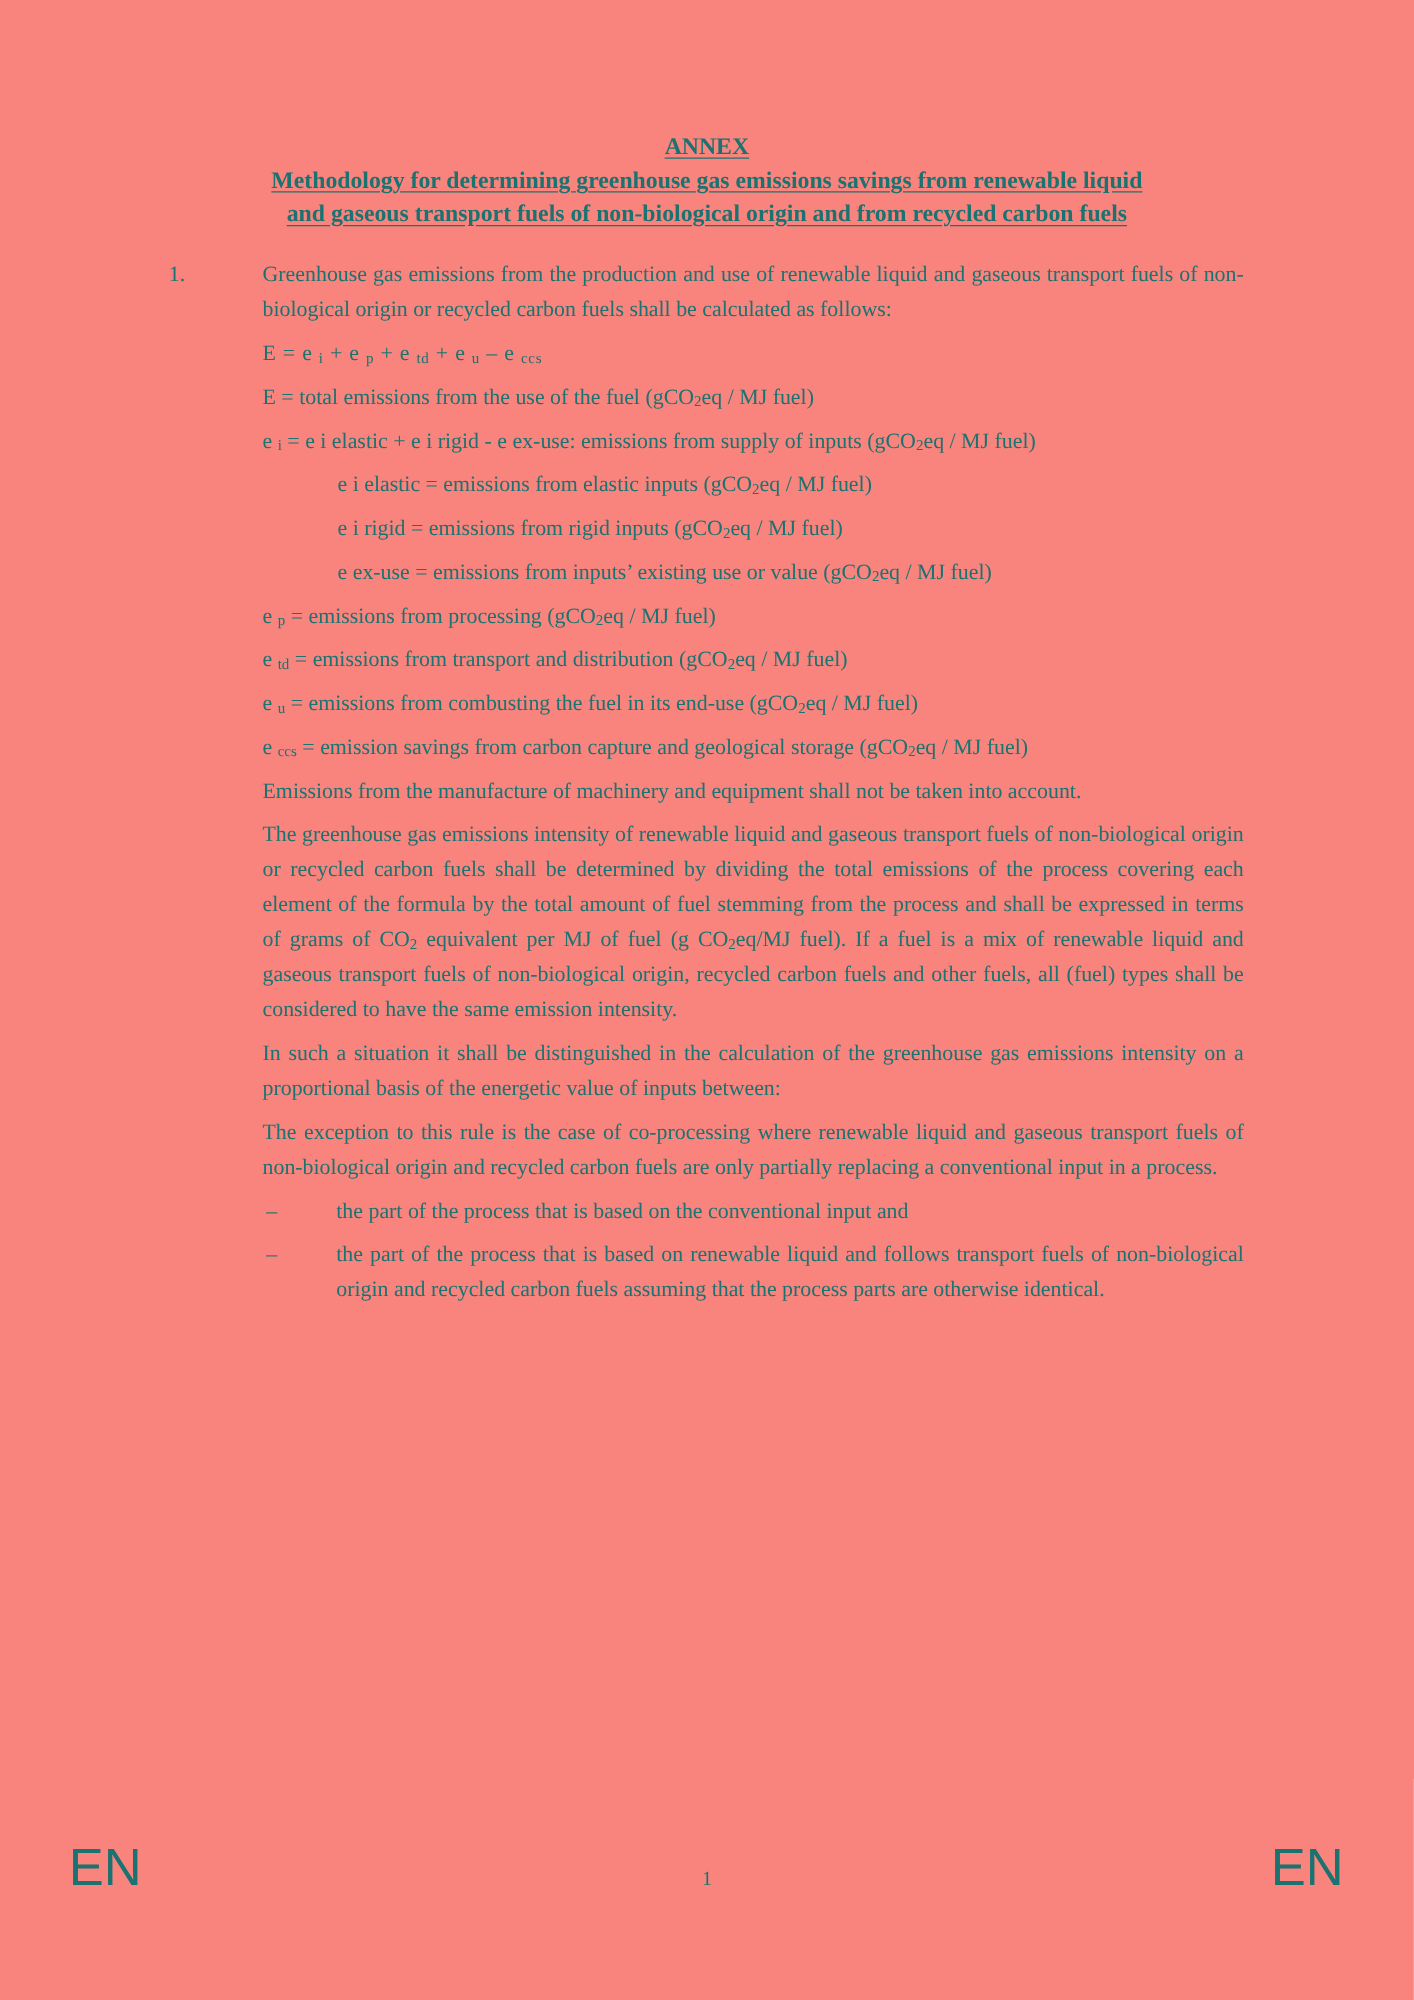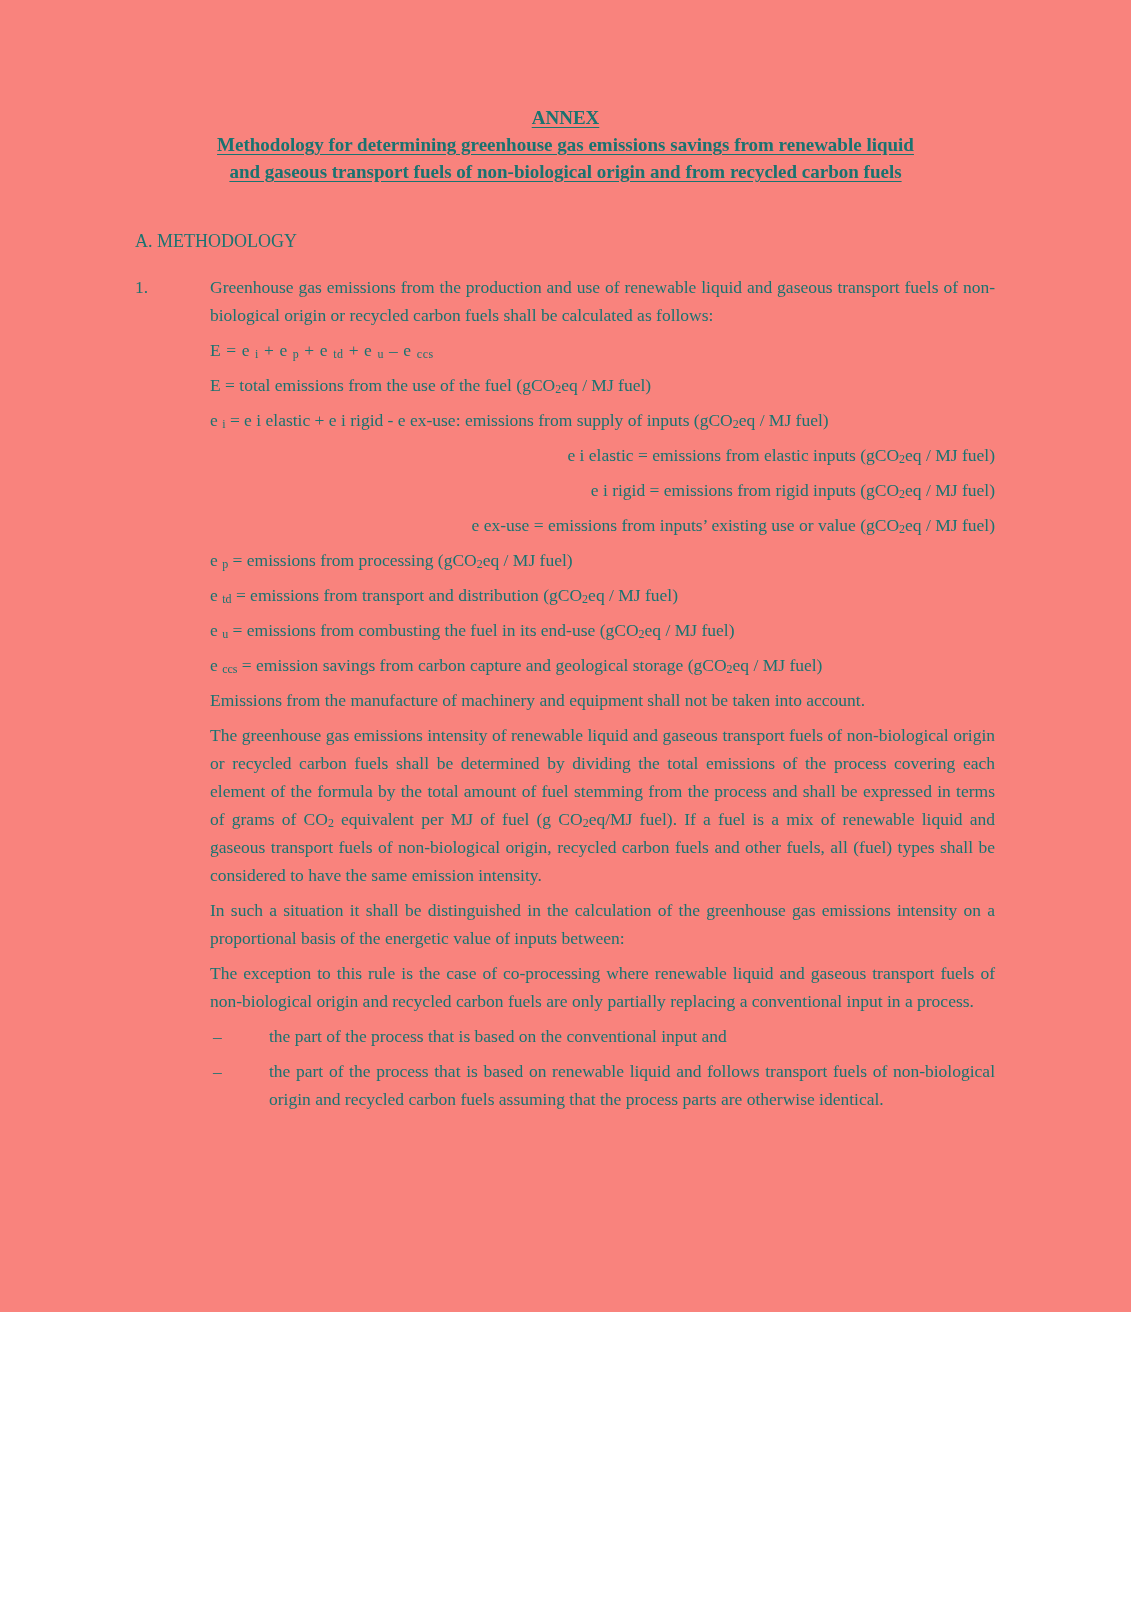--- a/index.html
+++ b/index.html
@@ -3,21 +3,21 @@
 <meta charset="utf-8">
 <style>
   :root {
     --background: #f9837d;
     --text: #1a7370;
   }
   html, body { margin: 0; padding: 0; }
   .page {
     position: relative;
     width: 1131px;
-    height: 1312px;
+    height: 1600px;
     background: var(--background);
     color: var(--text);
     font-family: "Liberation Serif", serif;
     overflow: hidden;
   }
   .title-block {
     padding-top: 104px;
     text-align: center;
     font-weight: bold;
     font-size: 19px;
@@ -35,34 +35,34 @@
   }
   .document-body { margin-top: 20px; }
   .block {
     margin: 0 136px 7px 210px;
     font-size: 17.5px;
     line-height: 28px;
   }
   .block.justify { text-align: justify; }
   .block.numbered { position: relative; }
   .numbered .num { position: absolute; left: -75px; top: 0; }
-  .block.indent2 { margin-left: 270px; text-align: right; }
+  .block.indent2 { margin-left: 270px; }
   .block.dash { position: relative; margin-left: 213px; padding-left: 56px; }
   .dash .dash-marker { position: absolute; left: 0; top: 0; }
   .block.formula { letter-spacing: 0.6px; }
   sub {
     font-size: 12px;
     line-height: 0;
     vertical-align: -2px;
   }
   .footer-en {
     position: absolute;
     top: 1473px;
     font-family: "Liberation Sans", sans-serif;
-    font-weight: bold;
+    font-weight: normal;
     font-size: 42px;
     line-height: 1;
   }
   .footer-en.left  { left: 55px; }
   .footer-en.right { right: 56px; }
   .page-number {
     position: absolute;
     top: 1496px;
     left: 0;
     width: 100%;
@@ -75,21 +75,20 @@
 <body>
 
 <div class="page">
 
   <div class="title-block">
     <span class="line">ANNEX</span>
     <span class="line">Methodology for determining greenhouse gas emissions savings from renewable liquid</span>
     <span class="line">and gaseous transport fuels of non-biological origin and from recycled carbon fuels</span>
   </div>
 
-  <div class="section-heading">A. METHODOLOGY</div>
 
   <div class="document-body">
       <div class="block numbered justify"><span class="num">1.</span><span class="txt"><span>Greenhouse gas emissions from the production and use of renewable liquid and gaseous transport fuels of non-biological origin or recycled carbon fuels shall be calculated as follows:</span></span></div>
       <div class="block formula"><span class="txt"><span>E = e </span><sub>i</sub><span> + e </span><sub>p</sub><span> + e </span><sub>td</sub><span> + e </span><sub>u</sub><span> – e </span><sub>ccs</sub></span></div>
       <div class="block body"><span class="txt"><span>E = total emissions from the use of the fuel (gCO</span><sub>2</sub><span>eq / MJ fuel)</span></span></div>
       <div class="block body justify"><span class="txt"><span>e </span><sub>i</sub><span> = e i elastic + e i rigid - e ex-use: emissions from supply of inputs (gCO</span><sub>2</sub><span>eq / MJ fuel)</span></span></div>
       <div class="block indent2"><span class="txt"><span>e i elastic = emissions from elastic inputs (gCO</span><sub>2</sub><span>eq / MJ fuel)</span></span></div>
       <div class="block indent2"><span class="txt"><span>e i rigid = emissions from rigid inputs (gCO</span><sub>2</sub><span>eq / MJ fuel)</span></span></div>
       <div class="block indent2"><span class="txt"><span>e ex-use = emissions from inputs’ existing use or value (gCO</span><sub>2</sub><span>eq / MJ fuel)</span></span></div>
       <div class="block body"><span class="txt"><span>e </span><sub>p</sub><span> = emissions from processing (gCO</span><sub>2</sub><span>eq / MJ fuel)</span></span></div>

